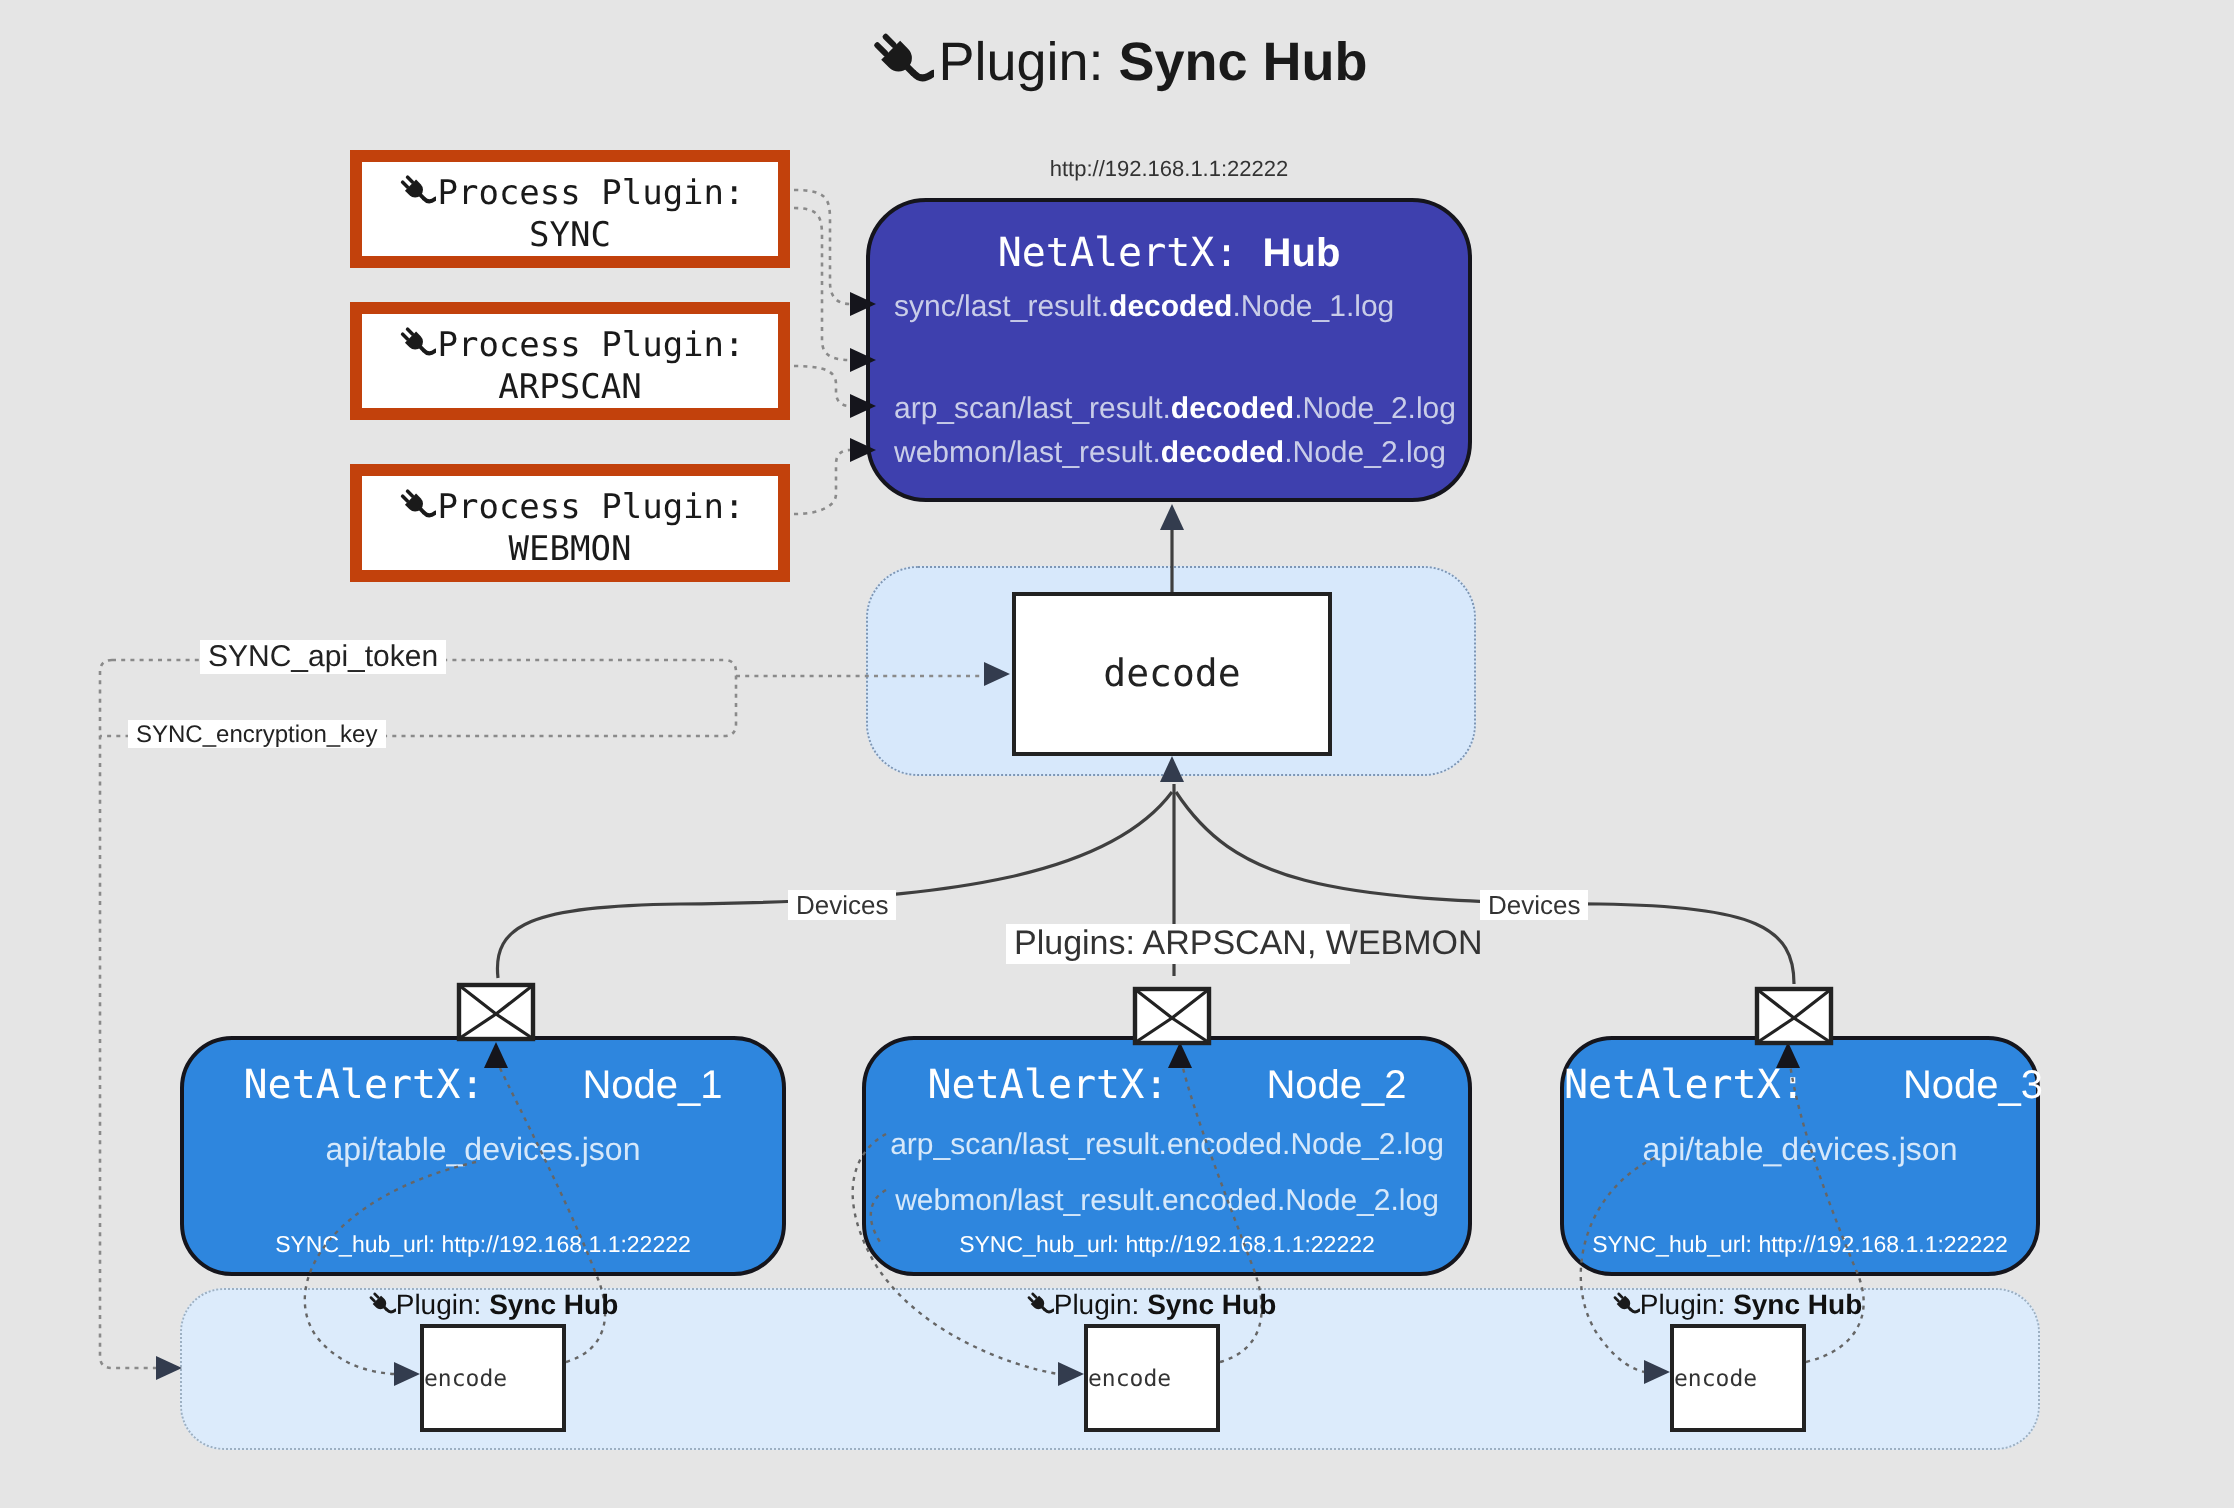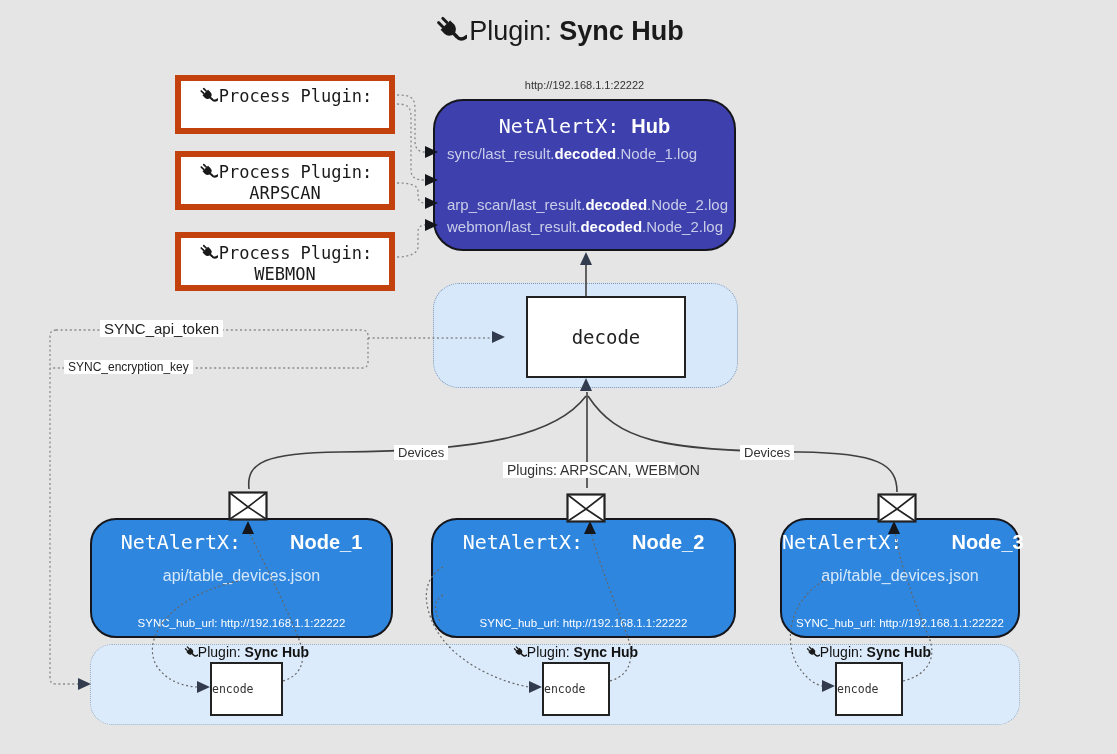--- a/index.html
+++ b/index.html
@@ -24,47 +24,47 @@
   .pbox{left:175px;width:220px;height:59px;background:#fff;border:6px solid #c2410c;box-sizing:border-box;
         text-align:center;font-family:"DejaVu Sans Mono",monospace;font-size:17px;color:#1a1a1a;z-index:1;}
   .pbox .row1{margin-top:5px;} .pbox .row2{margin-top:1px;}
   .pbox .plug-svg{width:20px;height:20px;vertical-align:-4px;margin-right:1px;}
   .pbox.p0{top:75px;} .pbox.p1{top:151px;} .pbox.p2{top:232px;}
   
   .panel-decode{left:433px;top:283px;width:305px;height:105px;background:#d7e8fb;
       border:1.5px dotted #7e96b4;border-radius:26px;box-sizing:border-box;z-index:1;}
   .decode-box{left:506px;top:296px;width:160px;height:82px;background:#fff;border:2px solid #222;
       box-sizing:border-box;z-index:1;text-align:center;line-height:78px;
-      font-family:"DejaVu Sans Mono",monospace;font-size:19px;color:#222;margin-left:20px;}
+      font-family:"DejaVu Sans Mono",monospace;font-size:19px;color:#222;}
   .panel-bottom{left:90px;top:644px;width:930px;height:81px;background:#dcebfb;
       border:1.5px dotted #9db0c2;border-radius:22px;box-sizing:border-box;z-index:1;}
   .encode-box{top:662px;height:54px;background:#fff;border:2px solid #222;box-sizing:border-box;
       text-align:left;line-height:50px;font-family:"DejaVu Sans Mono",monospace;font-size:11.5px;
       color:#333;z-index:2;}
   .encode-box.e0{left:210px;width:73px;} .encode-box.e1{left:542px;width:68px;} .encode-box.e2{left:835px;width:68px;}
   .enc-label{top:644px;width:170px;text-align:center;font-size:14px;color:#111;z-index:3;white-space:nowrap;}
   .enc-label b{font-weight:bold;}
   .enc-label .plug-svg{width:15px;height:15px;vertical-align:-3px;}
   .enc-label.e0{left:161px;} .enc-label.e1{left:490px;} .enc-label.e2{left:783px;}
   
   .node{top:518px;height:120px;background:#2e86de;border:2px solid #15151c;border-radius:26px;
         box-sizing:border-box;z-index:1;color:#d6e8fa;}
   .node.n0{left:90px;width:303px;} .node.n1{left:431px;width:305px;} .node.n2{left:780px;width:240px;}
   .node-title{position:absolute;left:0;right:0;top:10px;text-align:center;color:#fff;font-size:20px;
               font-family:"DejaVu Sans Mono",monospace;white-space:nowrap;}
-  .node-title b{font-family:"Liberation Sans",sans-serif;font-weight:bold;padding-left:37px;}
+  .node-title b{font-family:"Liberation Sans",sans-serif;font-weight:normal;padding-left:37px;}
   .node-line{position:absolute;left:0;right:0;text-align:center;font-size:16px;white-space:nowrap;}
   .node.n1 .node-line{font-size:15px;}
   .node-line.a{top:47px;} .node-line.b{top:44px;} .node-line.c{top:72px;}
   .node-url{position:absolute;left:0;right:0;bottom:7px;text-align:center;font-size:11.5px;color:#fff;}
   
   .edge-label{background:#fff;padding:0 4px;color:#333;font-size:13px;z-index:3;white-space:nowrap;}
   .lbl-devices-l{left:394px;top:445px;}
   .lbl-devices-r{left:740px;top:445px;}
-  .lbl-plugins{left:503px;top:462px;width:164px;text-align:right;font-size:14px;}
+  .lbl-plugins{left:503px;top:462px;width:164px;text-align:right;font-size:17px;}
   .lbl-token{left:100px;top:320px;font-size:15px;color:#222;}
   .lbl-key{left:64px;top:360px;font-size:12px;color:#222;}
   
   svg.lines{position:absolute;left:0;top:0;z-index:2;pointer-events:none;}
   .envelope{z-index:3;}
   .env0{left:228px;top:491px;} .env1{left:566px;top:493px;} .env2{left:877px;top:493px;}
   .hidden-defs{position:absolute;width:0;height:0;}
 </style>
 </head>
 <body>
@@ -100,20 +100,21 @@
     <div class="hub-title"><span>NetAlertX: </span><b>Hub</b></div>
     <div class="hub-log l0"><span>sync/last_result.</span><b>decoded</b><span>.Node_1.log</span></div>
     <div class="hub-log l2"><span>arp_scan/last_result.</span><b>decoded</b><span>.Node_2.log</span></div>
     <div class="hub-log l3"><span>webmon/last_result.</span><b>decoded</b><span>.Node_2.log</span></div>
   </div>
 
   <div class="abs pbox p0">
     <div class="row1"><svg class="plug-svg">
           <use href="#plug"></use>
         </svg><span>Process Plugin:</span></div>
+    <div class="row2">SYNC</div>
   </div>
   <div class="abs pbox p1">
     <div class="row1"><svg class="plug-svg">
           <use href="#plug"></use>
         </svg><span>Process Plugin:</span></div>
     <div class="row2">ARPSCAN</div>
   </div>
   <div class="abs pbox p2">
     <div class="row1"><svg class="plug-svg">
           <use href="#plug"></use>
@@ -129,20 +130,22 @@
   <div class="abs encode-box e1">encode</div>
   <div class="abs encode-box e2">encode</div>
 
   <div class="abs node n0">
     <div class="node-title"><span>NetAlertX: </span><b>Node_1</b></div>
     <div class="node-line a">api/table_devices.json</div>
     <div class="node-url">SYNC_hub_url: http://192.168.1.1:22222</div>
   </div>
   <div class="abs node n1">
     <div class="node-title"><span>NetAlertX: </span><b>Node_2</b></div>
+    <div class="node-line b">arp_scan/last_result.encoded.Node_2.log</div>
+    <div class="node-line c">webmon/last_result.encoded.Node_2.log</div>
     <div class="node-url">SYNC_hub_url: http://192.168.1.1:22222</div>
   </div>
   <div class="abs node n2">
     <div class="node-title"><span>NetAlertX: </span><b>Node_3</b></div>
     <div class="node-line a">api/table_devices.json</div>
     <div class="node-url">SYNC_hub_url: http://192.168.1.1:22222</div>
   </div>
 
   <svg class="lines" width="1117" height="754">
 

